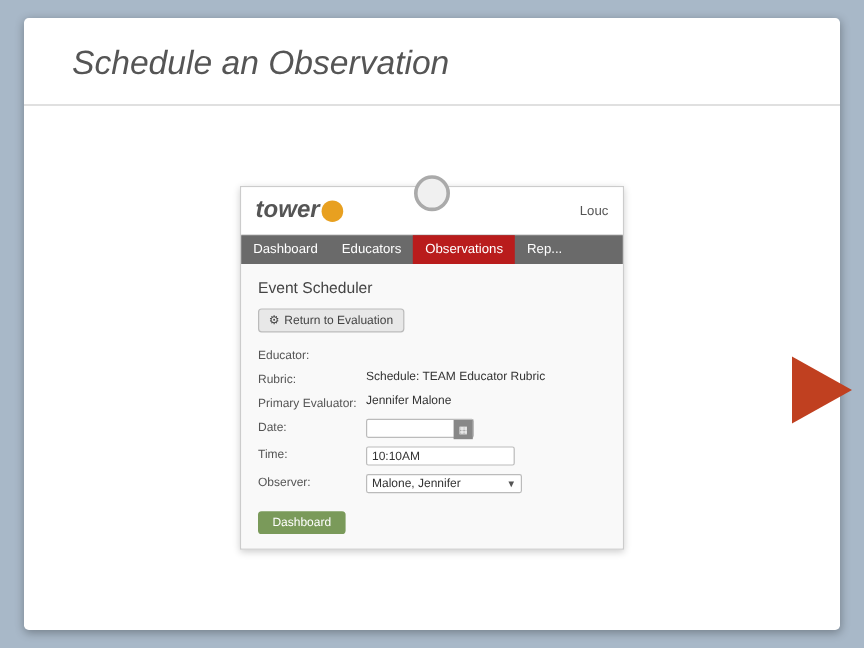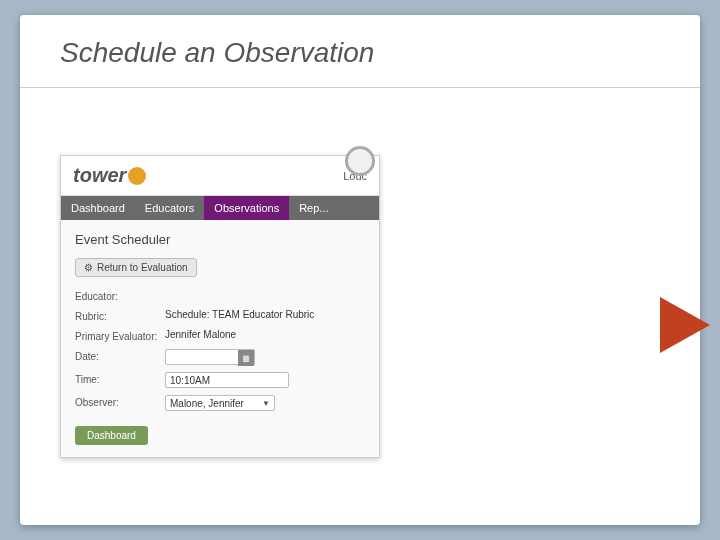--- a/index.html
+++ b/index.html
@@ -32,21 +32,21 @@
       padding: 22px 16px 18px 40px;
       font-weight: normal;
       border-bottom: 1px solid #ccc;
       font-style: italic;
     }
 
     .slide-content {
       flex: 1;
       display: flex;
       align-items: center;
-      justify-content: flex-start;
+      justify-content: center;
       position: relative;
       padding: 20px 40px;
     }
 
     
     .app-window {
       width: 320px;
       background: #f0f0f0;
       border: 1px solid #ccc;
       box-shadow: 0 2px 6px rgba(0,0,0,0.2);
@@ -94,21 +94,21 @@
     }
 
     .nav-item {
       padding: 6px 10px;
       font-size: 11px;
       color: #ffffff;
       cursor: pointer;
     }
 
     .nav-item.active {
-      background: #701a75;
+      background: #b91c1c;
       color: #fff;
     }
 
     
     .app-body {
       background: #f9f9f9;
       padding: 12px 14px;
     }
 
     .section-title {
@@ -210,21 +210,21 @@
       background: #fff;
     }
 
     .checkbox-label {
       font-size: 10px;
       color: #555;
     }
 
     .form-select {
       height: 16px;
-      width: 110px;
+      width: 130px;
       border: 1px solid #bbb;
       background: #fff;
       border-radius: 2px;
       display: flex;
       align-items: center;
       justify-content: space-between;
       padding: 0 4px;
       font-size: 10px;
       color: #333;
     }

